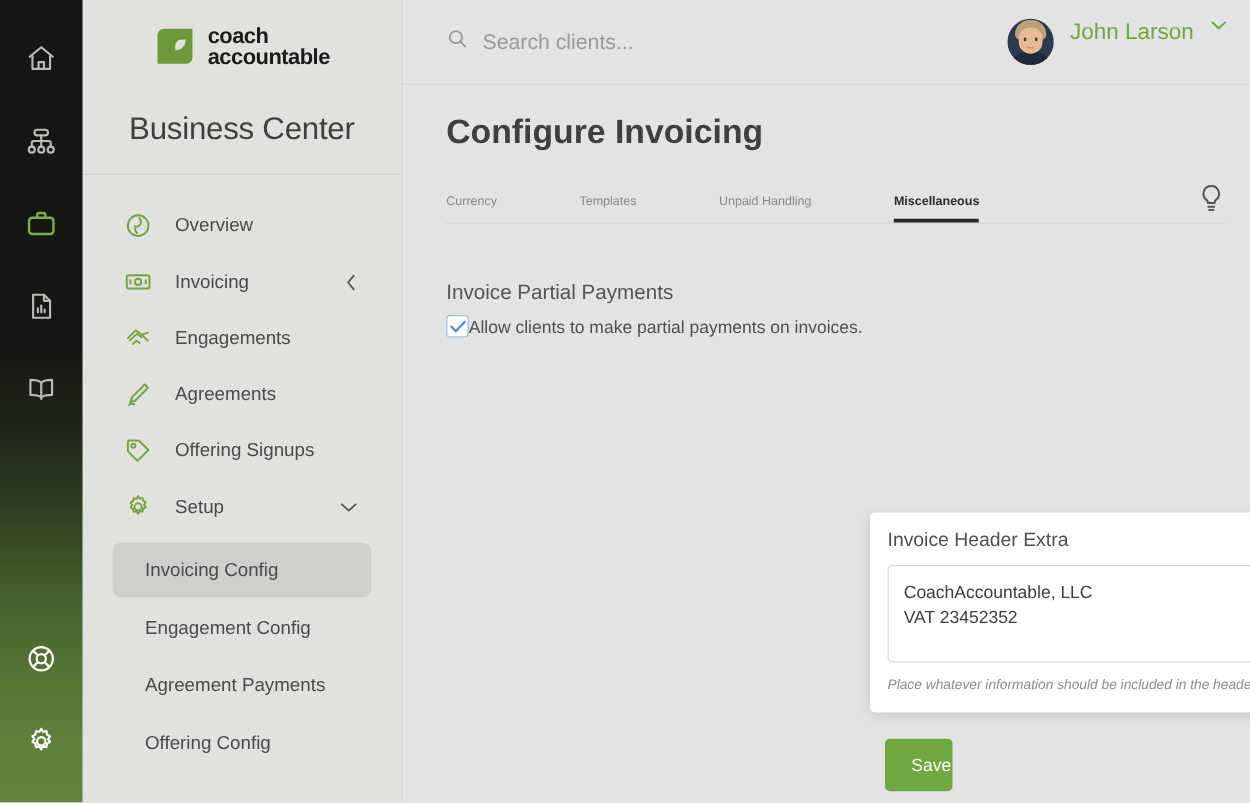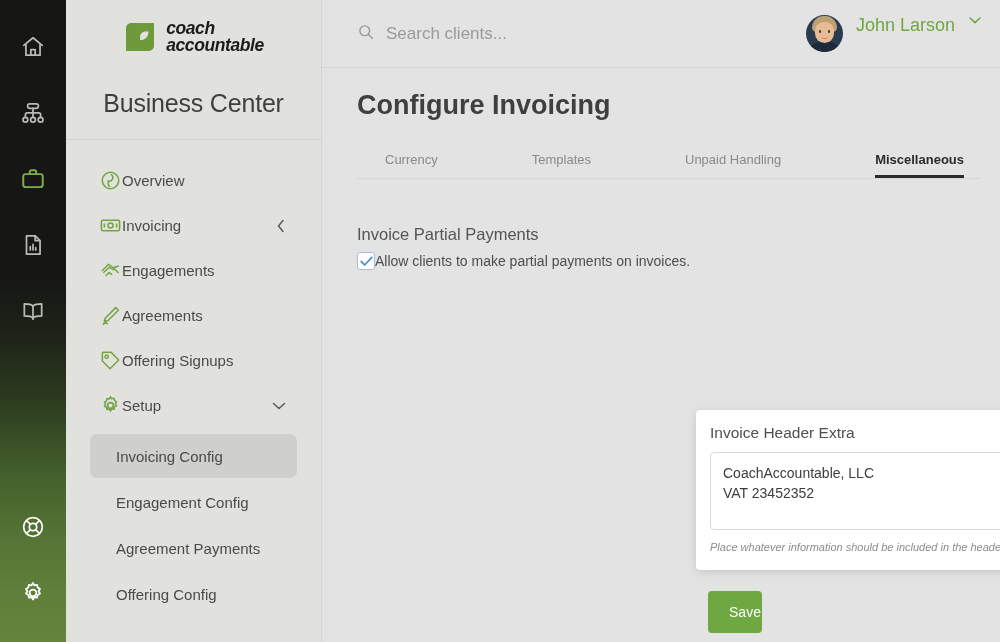--- a/index.html
+++ b/index.html
@@ -28,35 +28,35 @@
 
   
   .sidebar {
     width: 255px; flex: 0 0 255px; height: 642px;
     background: #e1e2dd; position: relative; z-index: 2;
     box-shadow: 1px 0 0 rgba(0,0,0,.06);
     display: flex; flex-direction: column;
   }
   .logo-wrap { height: 68px; display: flex; align-items: center;
     justify-content: center; padding-top: 6px; }
-  .logo { display: flex; align-items: center; gap: 9px; font-style: italic; }
+  .logo { display: flex; align-items: center; gap: 9px; }
   .logo-mark { width: 34px; height: 34px; flex: 0 0 34px; }
   .logo-text { font-weight: bold; font-size: 17.5px; line-height: 17px;
     color: #1b1b1b; letter-spacing: -.4px; }
   .logo-text span { display: block; }
 
   .bc-title {
     height: 72px; display: flex; align-items: center; justify-content: center;
     font-size: 25px; color: #3f3f3f; letter-spacing: -.2px;
     border-bottom: 1px solid #d2d3ce;
   }
   .nav { padding-top: 18px; }
   .nav-item {
     display: flex; align-items: center; height: 45px;
-    padding-left: 32px; cursor: pointer; position: relative;
+    padding-left: 32px; gap: 18px; cursor: pointer; position: relative;
   }
   .nav-ico { width: 24px; height: 24px; flex: 0 0 24px;
     display: flex; align-items: center; justify-content: center; }
   .nav-label { font-size: 15px; color: #4a4a4a; }
   .nav-caret { position: absolute; right: 34px; color: #585858; display:flex; }
 
   .subnav { margin-top: 6px; }
   .sub-item {
     height: 44px; display: flex; align-items: center;
     margin: 2px 24px; padding-left: 26px; border-radius: 7px;
@@ -93,22 +93,22 @@
   .avatar .eyeL { left:13px; } .avatar .eyeR { left:22px; }
   .avatar .smile { position:absolute; left:15px; top:21px; width:7px; height:3px;
     border-bottom:1.6px solid #c08a6a; border-radius:0 0 7px 7px; }
   .username { font-size: 18px; color: #6ea83f; }
   .user-caret { color: #6ea83f; display: flex; }
 
   .page-title { font-size: 27px; color: #3f3f3f; margin: 22px 0 0 36px; }
 
   .tabs { display: flex; align-items: flex-end; margin: 22px 20px 0 36px;
     border-bottom: 1px solid #d6d6d6; height: 36px; position: relative; }
-  .tab { font-size: 13px; color: #8a8a8a; padding: 0 0 11px 0;
-    margin-right: 66px; cursor: pointer; white-space: nowrap; margin-left: 28px; }
+  .tab { font-size: 10px; color: #8a8a8a; padding: 0 0 11px 0;
+    margin-right: 66px; cursor: pointer; white-space: nowrap; }
   .tab.active { color: #2b2b2b; font-weight: bold;
     border-bottom: 3px solid #2b2b2b; padding-bottom: 8px; }
   .bulb { margin-left: auto; margin-bottom: 6px; cursor: pointer; display:flex; }
 
   .content { padding: 20px 0 0 36px; }
   .sec-title { font-size: 16.5px; color: #545454; margin-bottom: 5px; }
   .sec-sub { font-size: 13.5px; color: #666; margin-bottom: 10px; }
 
   .opt-row { display: flex; align-items: center; gap: 11px;
     padding-left: 26px; height: 35px; }

